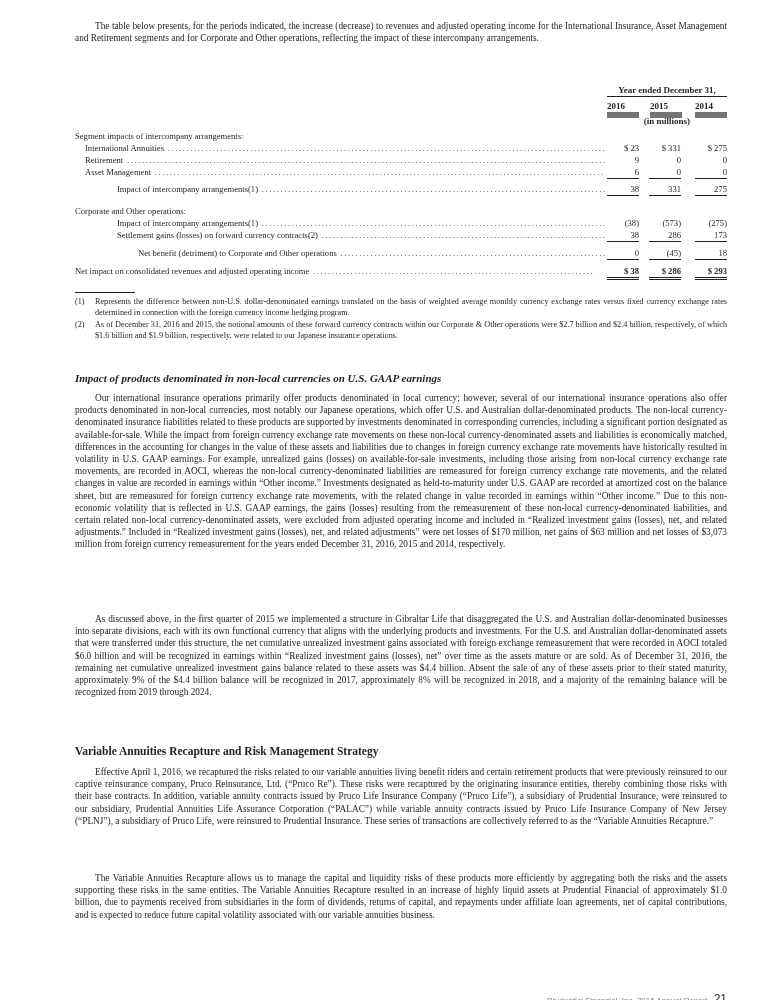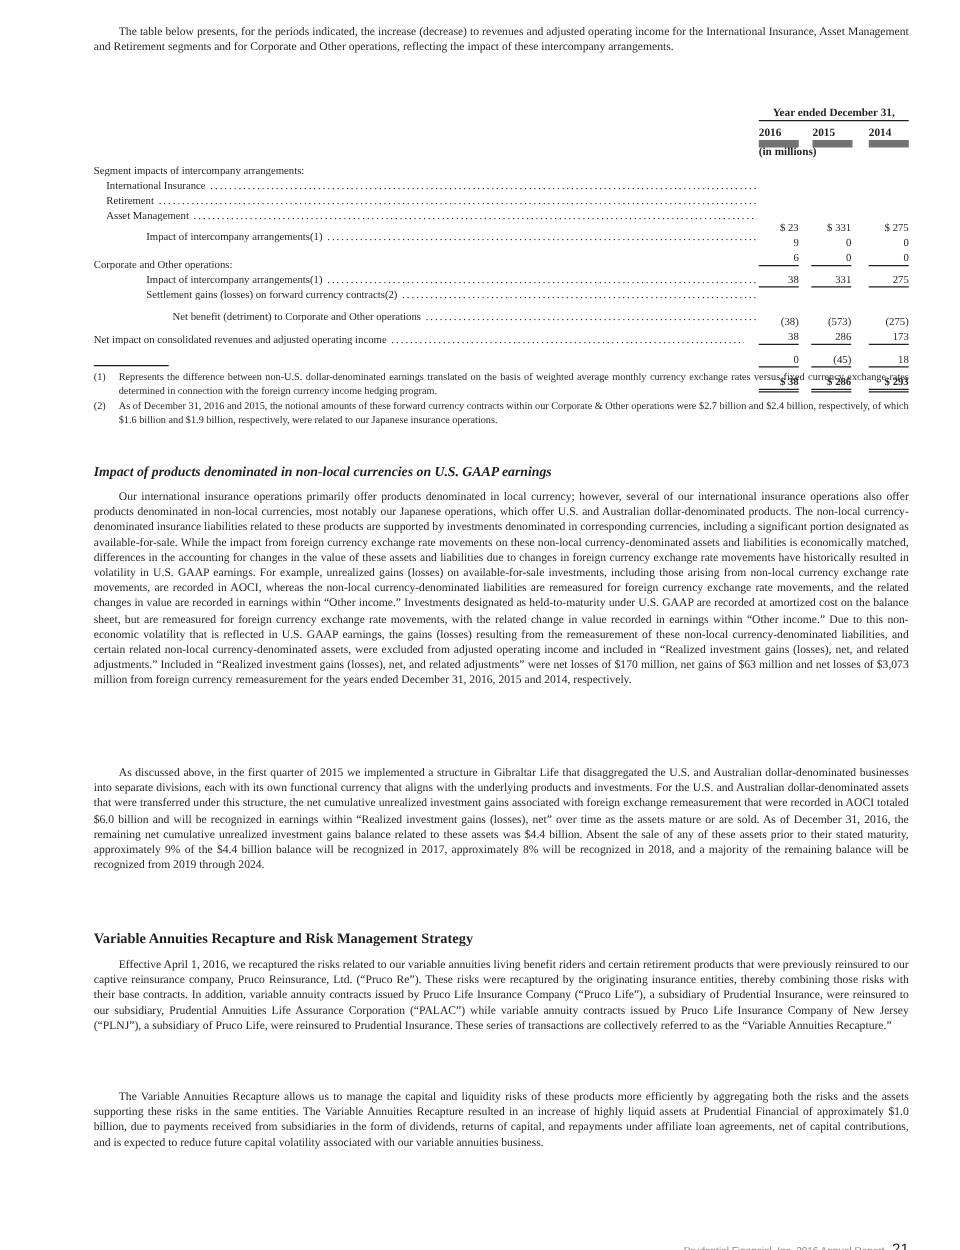--- a/index.html
+++ b/index.html
@@ -21,30 +21,30 @@
       position: absolute; left: 532px; width: 120px; top: 0;
       text-align: center; font-weight: bold; font-size: 9px;
       border-bottom: 1px solid #231f20; padding-bottom: 1px;
     }
     .tbl-hdr-year {
       position: absolute; top: 16px; width: 32px; text-align: left;
       font-weight: bold; font-size: 9px; border-bottom: 6px solid #737373; padding-bottom: 1px;
     }
     .tbl-hdr-units {
       position: absolute; left: 532px; width: 120px; top: 31px;
-      font-weight: bold; font-size: 9px;
+      text-align: center; font-weight: bold; font-size: 9px;
     }
     .row { position: absolute; left: 0; width: 652px; height: 12px; }
     .row .lbl {
       position: absolute; top: 0; white-space: nowrap; overflow: hidden;
       width: 520px;
     }
     .row .lbl .dots { color: #231f20; letter-spacing: 1.6px; }
     .row .v {
-      position: absolute; top: 0; width: 32px; text-align: right; white-space: nowrap; margin-top: 34px;
+      position: absolute; top: 0; width: 32px; text-align: right; white-space: nowrap;
     }
     .row .v.ul { border-bottom: 1px solid #231f20; height: 11px; }
     .row .v.dul { border-bottom: 3px double #231f20; height: 11px; font-weight: bold; }
     .c1 { left: 532px; }
     .c2 { left: 574px; }
     .c3 { left: 620px; }
     .i1 { left: 10px; }
     .i2 { left: 42px; }
     .i3 { left: 63px; }
     .i0 { left: 0; }
@@ -81,21 +81,21 @@
     <div class="tbl-hdr-year c1">2016</div>
     <div class="tbl-hdr-year" style="left:575px;">2015</div>
     <div class="tbl-hdr-year c3">2014</div>
     <div class="tbl-hdr-units">(in millions)</div>
 
     <div class="row" style="top:46px;">
       <span class="lbl i0">Segment impacts of intercompany arrangements:</span>
     </div>
 
     <div class="row" style="top:58px;">
-      <span class="lbl i1"><span>International Insurance</span><span class="dots"> ..........................................................................................................................</span></span>
+      <span class="lbl i1"><span>International Annuities</span><span class="dots"> ..........................................................................................................................</span></span>
       <span class="v c1">$ 23</span>
       <span class="v c2">$ 331</span>
       <span class="v c3">$ 275</span>
     </div>
 
     <div class="row" style="top:70px;">
       <span class="lbl i1"><span>Retirement</span><span class="dots"> ....................................................................................................................................</span></span>
       <span class="v c1">9</span>
       <span class="v c2">0</span>
       <span class="v c3">0</span>

